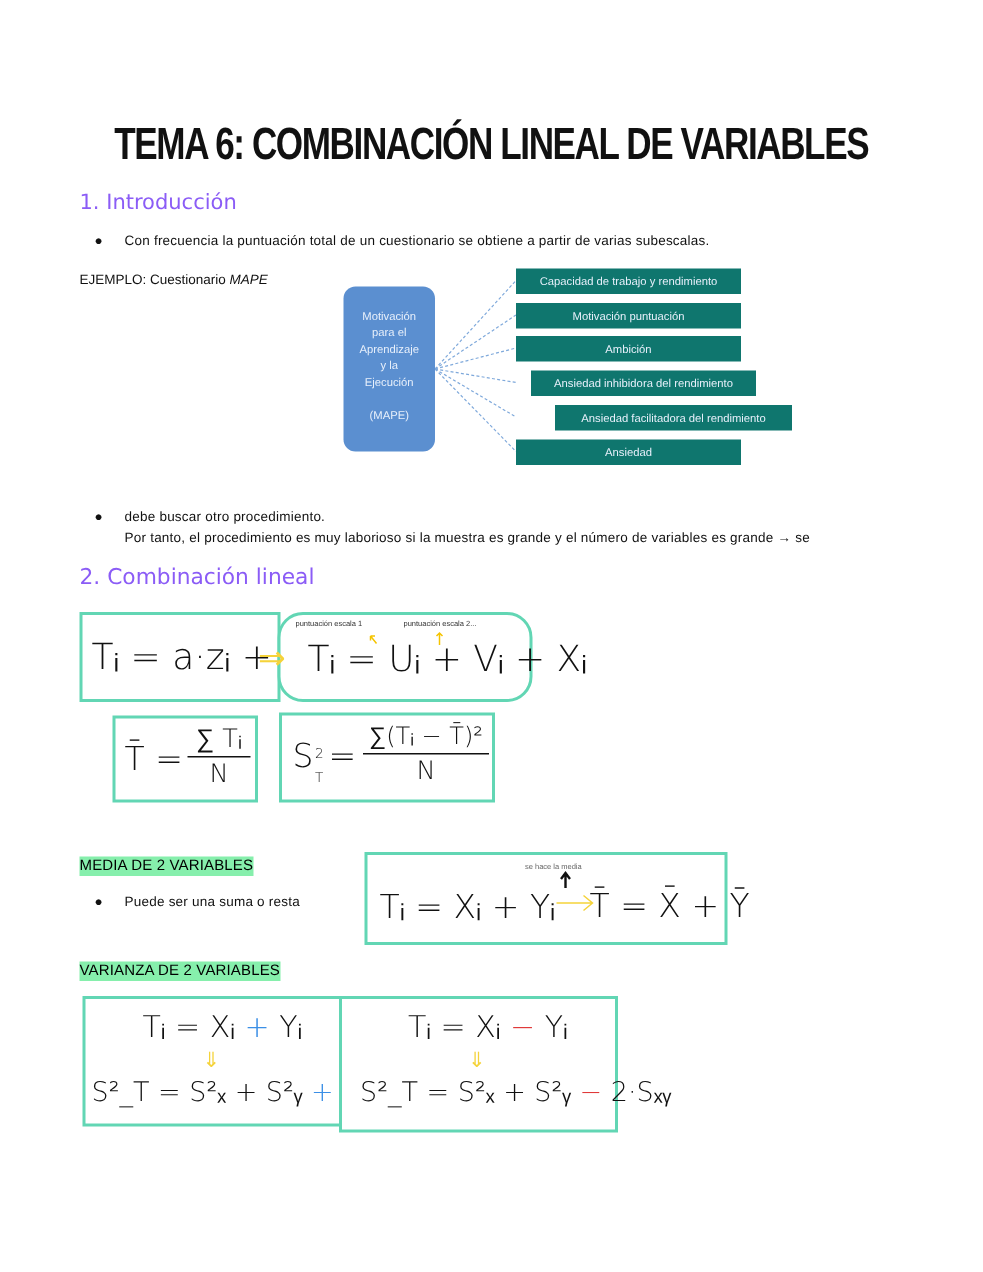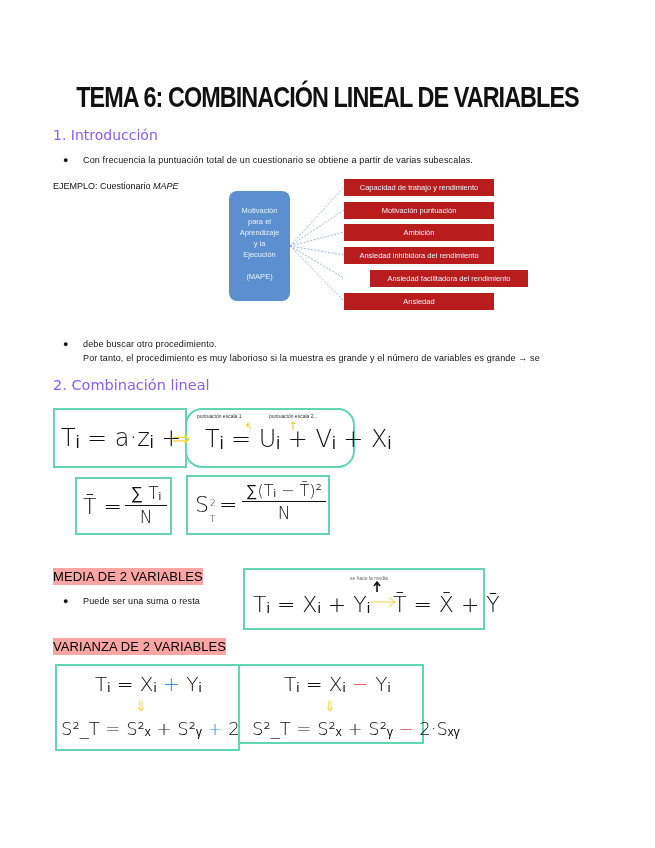--- a/index.html
+++ b/index.html
@@ -15,24 +15,24 @@
 
   .bullet { font-size: 9px; letter-spacing: 0.15px; color: #111; line-height: 14px; }
   .bullet .dot { position: absolute; left: 0; top: 0; font-size: 9px; }
 
   .small { font-size: 9px; color: #111; }
 
   
   .mape { left: 229px; top: 191px; width: 61px; height: 110px; background: #5b8fd0;
     border-radius: 8px; color: #e8f0fb; font-size: 7.5px; text-align: center;
     padding-top: 14px; line-height: 11px; }
-  .sub { left: 344px; width: 150px; height: 17px; background: #b91c1c; color: #e8f0fb;
+  .sub { left: 344px; width: 150px; height: 17px; background: #0f766e; color: #e8f0fb;
     font-size: 7.5px; text-align: center; line-height: 17px; white-space: nowrap; overflow: hidden; }
 
-  .hl { background: #fca5a5; font-size: 13px; padding: 1px 0; letter-spacing: 0.1px; }
+  .hl { background: #86efac; font-size: 10px; padding: 1px 0; letter-spacing: 0.1px; }
 
   .box { border: 2.5px solid #62d6b4; background: #fff; }
   .hand { font-family: "DejaVu Sans", sans-serif; font-weight: 200; color: #111; white-space: nowrap; }
   .ann { font-size: 5px; color: #333; white-space: nowrap; }
 </style>
 </head>
 <body>
 
 <div class="abs title">TEMA 6: COMBINACIÓN LINEAL DE VARIABLES</div>
 
@@ -66,21 +66,21 @@
   <div>Aprendizaje</div>
   <div>y la</div>
   <div>Ejecución</div>
   <div style="height:11px;"></div>
   <div>(MAPE)</div>
 </div>
 
 <div class="abs sub" style="top:179px;">Capacidad de trabajo y rendimiento</div>
 <div class="abs sub" style="top:202px;">Motivación puntuación</div>
 <div class="abs sub" style="top:224px;">Ambición</div>
-<div class="abs sub" style="top:247px;">Ansiedad inhibidora del rendimiento</div>
+<div class="abs sub" style="top:247px;margin-left:10px;">Ansiedad inhibidora del rendimiento</div>
 <div class="abs sub" style="top:270px; width:158px;margin-left:26px;">Ansiedad facilitadora del rendimiento</div>
 <div class="abs sub" style="top:293px;">Ansiedad</div>
 
 <div class="abs bullet" style="left:63px; top:337px; width:560px; padding-left:20px;">
   <span class="dot">●</span>
   <div>debe buscar otro procedimiento.</div>
   <div>Por tanto, el procedimiento es muy laborioso si la muestra es grande y el número de variables es grande → se</div>
 </div>
 
 <div class="abs h2" style="left:53px; top:377px; font-size:14.5px;">2. Combinación lineal</div>
@@ -144,21 +144,21 @@
 <div class="abs box" style="left:55px; top:664px; width:185px; height:87px;">
   <div class="hand abs" style="left:38px; top:6px; font-size:20px;">
     <span>Tᵢ = Xᵢ </span><span style="color:#3b8fe6;">+</span><span> Yᵢ</span>
   </div>
   <div class="abs" style="left:78px; top:32px; font-size:14px; color:#f5d33a;">⇓</div>
   <div class="hand abs" style="left:4px; top:52px; font-size:18px;">
     <span>S²_T = S²ₓ + S²ᵧ </span><span style="color:#3b8fe6;">+</span><span> 2·Sₓᵧ</span>
   </div>
 </div>
 
-<div class="abs box" style="left:238px; top:664px; width:186px; height:80px;">
+<div class="abs box" style="left:226px; top:664px; width:186px; height:91px;">
   <div class="hand abs" style="left:44px; top:6px; font-size:20px;">
     <span>Tᵢ = Xᵢ </span><span style="color:#e03a3a;">−</span><span> Yᵢ</span>
   </div>
   <div class="abs" style="left:84px; top:32px; font-size:14px; color:#f5d33a;">⇓</div>
   <div class="hand abs" style="left:12px; top:52px; font-size:18px;">
     <span>S²_T = S²ₓ + S²ᵧ </span><span style="color:#e03a3a;">−</span><span> 2·Sₓᵧ</span>
   </div>
 </div>
 
 </body></html>

